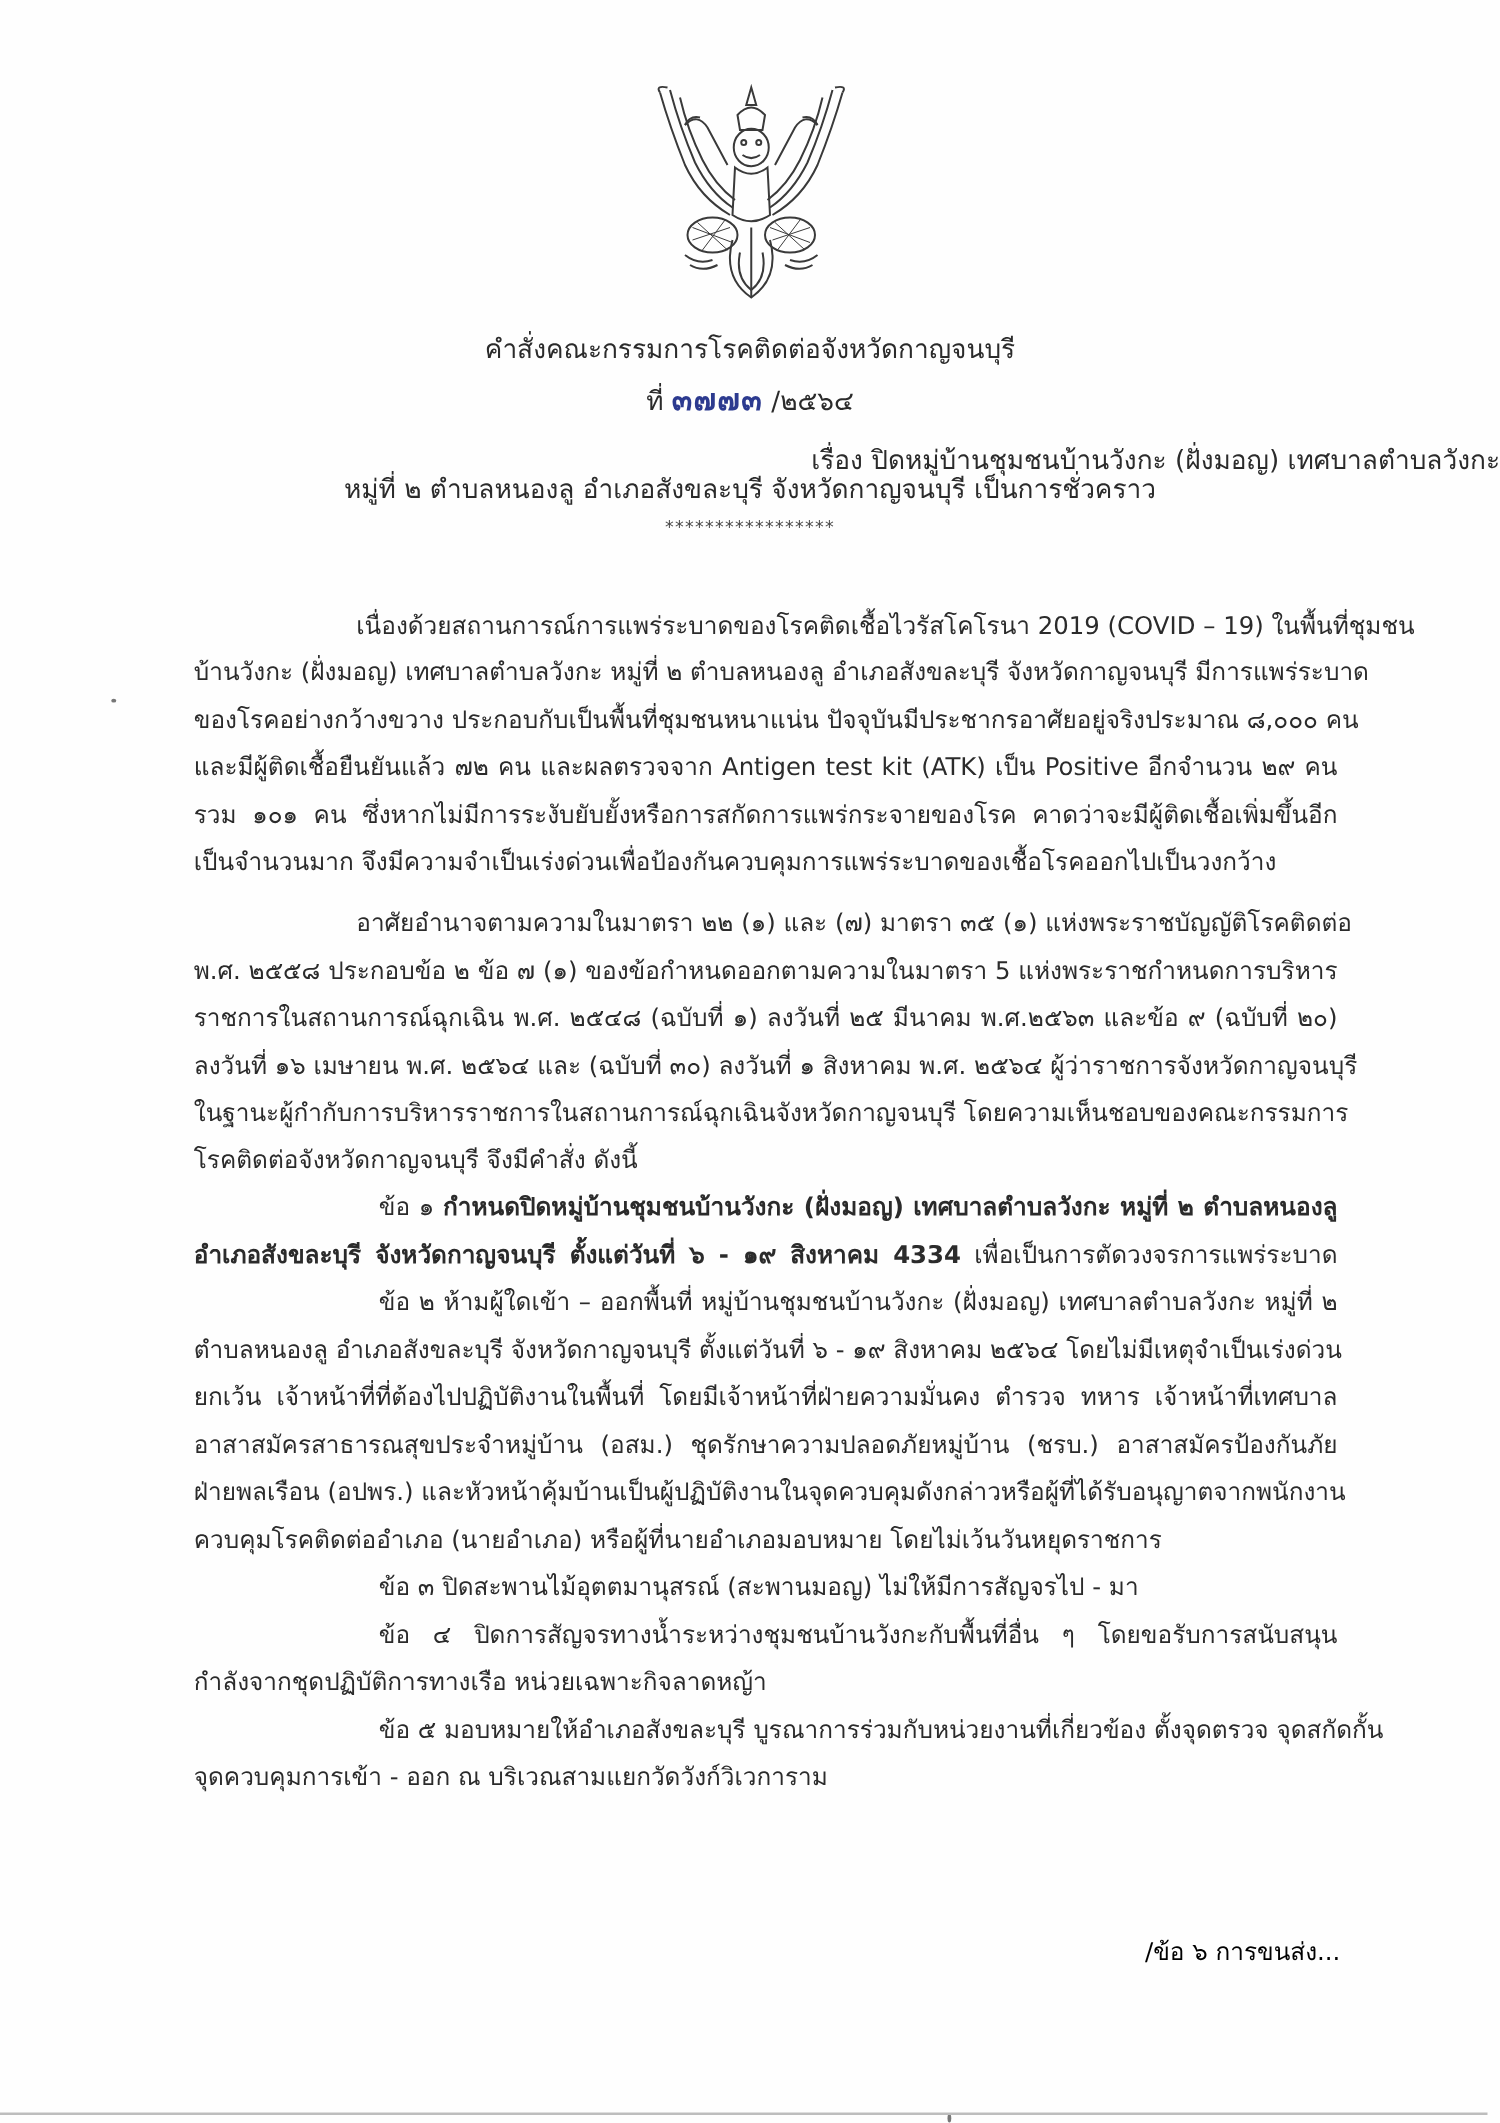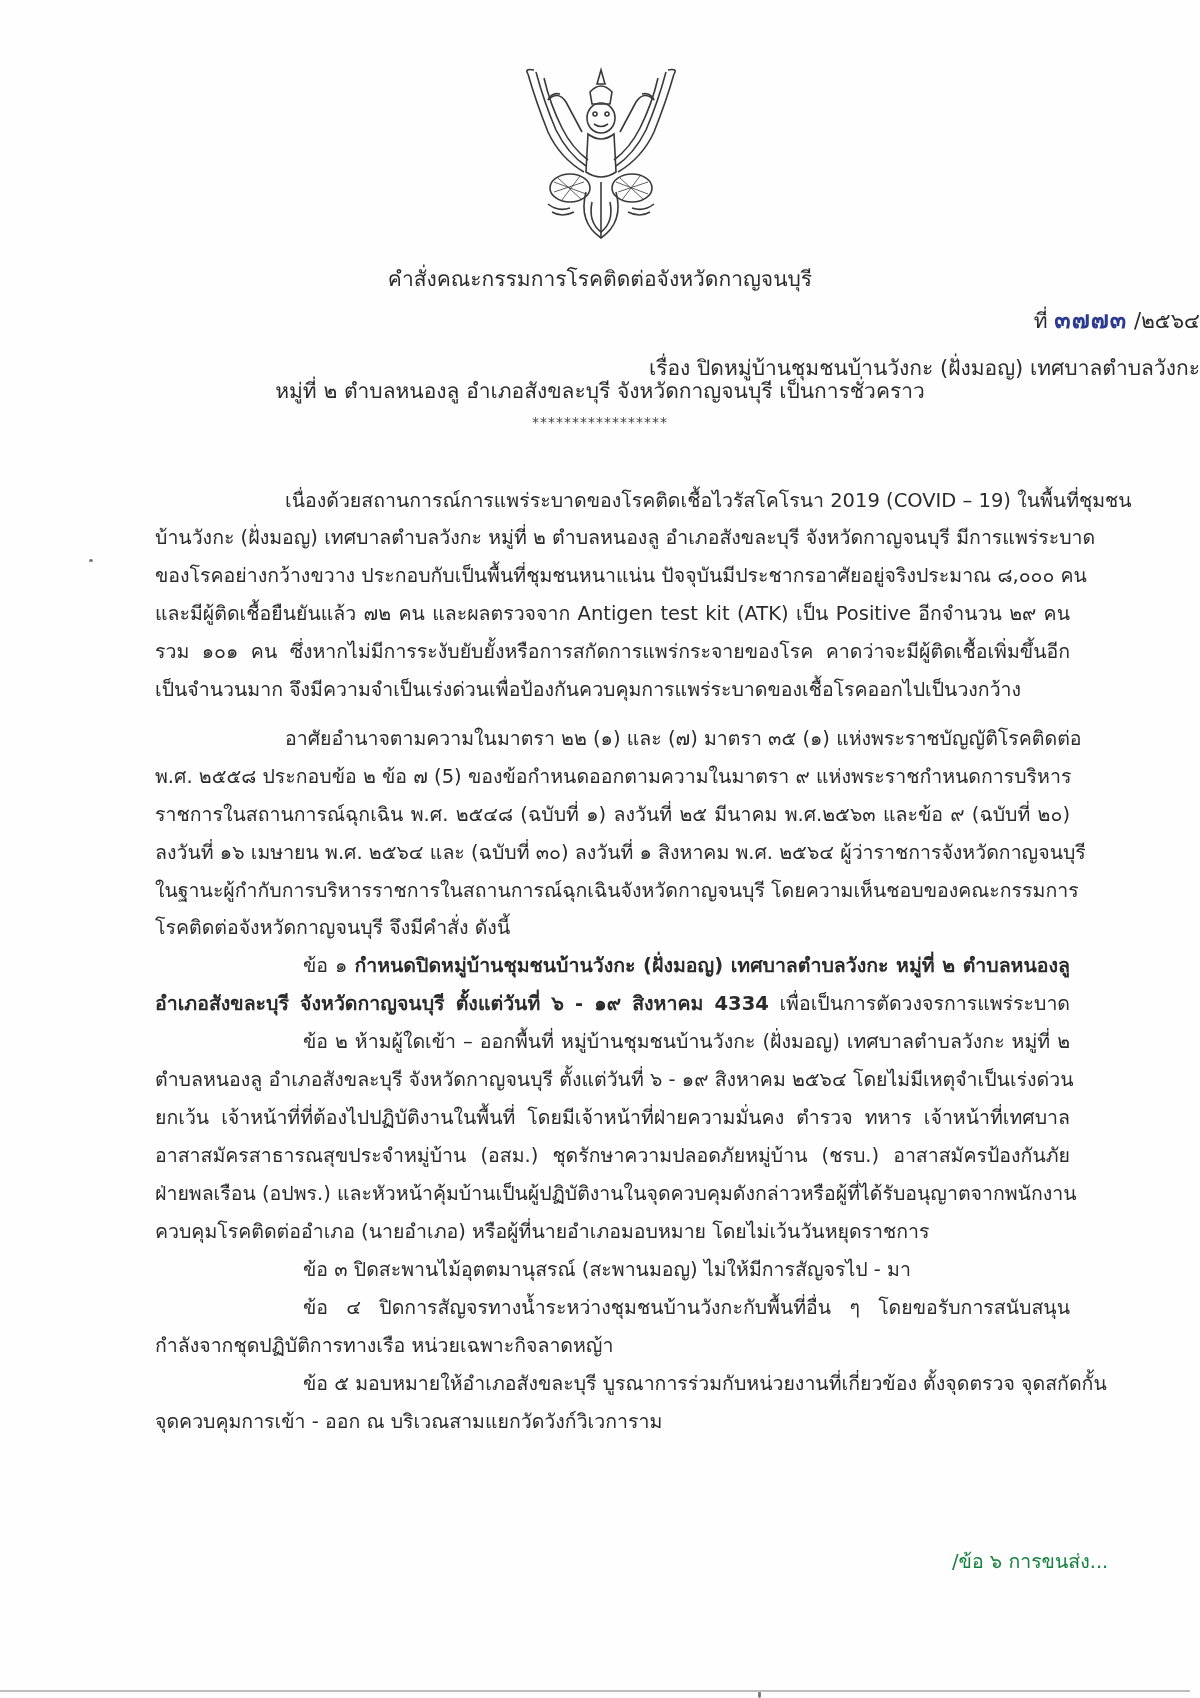--- a/index.html
+++ b/index.html
@@ -14,38 +14,38 @@
   .page {
     position: absolute; left: 0; top: 0; width: 1200px; height: 1698px;
     background: #fefefe;
     text-decoration: underline;
   }
   .garuda {
     position: absolute; left: 518px; top: 62px; width: 166px; height: 182px;
   }
   .header { position: absolute; left: 0; width: 1200px; text-align: center; font-size: 21px; color: #2b2b2b; }
   .h-title { top: 262px; }
-  .h-number { top: 300px; text-align: right; }
+  .h-number { top: 300px; }
   .h-number .num-hand { color: #2c3a8f; font-weight: bold; font-size: 24px; letter-spacing: 1px; }
   .h-subject1 { top: 351px; text-align: right; }
   .h-subject2 { top: 374px; }
   .h-stars { top: 414px; font-size: 14px; letter-spacing: 1px; color: #444; }
 
   .line {
     position: absolute; left: 155px; width: 915px;
     font-size: 19.5px; line-height: 1; white-space: nowrap;
     color: #2b2b2b;
     text-align: justify; text-align-last: justify; margin-top: 23px;
   }
   .line.last { text-align-last: left; }
   .line.indent { left: 285px; width: 785px; }
   .line.indent-h { left: 303px; width: 767px; }
   .bold { font-weight: bold; }
   .footer-next {
-    position: absolute; left: 916px; top: 1546px; font-size: 19.5px; color: #15803d; margin-left: 36px;
+    position: absolute; left: 916px; top: 1546px; font-size: 19.5px; color: #000000;
   }
   .speck { position: absolute; background: #777; border-radius: 50%; }
   .bottom-edge { position: absolute; left: 0; top: 1690px; width: 1190px; height: 2px; background: #bdbdbd; }
 </style>
 </head>
 <body>
 
 <div class="page">
 
   <svg class="garuda" viewBox="0 0 166 182" fill="none" stroke="#3a3a3a" stroke-width="1.6">
@@ -100,21 +100,21 @@
   <div class="header h-stars">*****************</div>
 
   <div class="line indent" style="top:468px">เนื่องด้วยสถานการณ์การแพร่ระบาดของโรคติดเชื้อไวรัสโคโรนา 2019 (COVID  –  19) ในพื้นที่ชุมชน</div>
   <div class="line" style="top:505px">บ้านวังกะ (ฝั่งมอญ) เทศบาลตำบลวังกะ หมู่ที่ ๒ ตำบลหนองลู อำเภอสังขละบุรี จังหวัดกาญจนบุรี มีการแพร่ระบาด</div>
   <div class="line" style="top:543px">ของโรคอย่างกว้างขวาง ประกอบกับเป็นพื้นที่ชุมชนหนาแน่น ปัจจุบันมีประชากรอาศัยอยู่จริงประมาณ ๘,๐๐๐ คน</div>
   <div class="line" style="top:581px">และมีผู้ติดเชื้อยืนยันแล้ว ๗๒ คน และผลตรวจจาก Antigen test kit (ATK) เป็น Positive อีกจำนวน ๒๙ คน</div>
   <div class="line" style="top:619px">รวม ๑๐๑ คน ซึ่งหากไม่มีการระงับยับยั้งหรือการสกัดการแพร่กระจายของโรค คาดว่าจะมีผู้ติดเชื้อเพิ่มขึ้นอีก</div>
   <div class="line last" style="top:657px">เป็นจำนวนมาก จึงมีความจำเป็นเร่งด่วนเพื่อป้องกันควบคุมการแพร่ระบาดของเชื้อโรคออกไปเป็นวงกว้าง</div>
 
   <div class="line indent" style="top:706px">อาศัยอำนาจตามความในมาตรา ๒๒ (๑) และ (๗) มาตรา ๓๕ (๑) แห่งพระราชบัญญัติโรคติดต่อ</div>
-  <div class="line" style="top:744px">พ.ศ. ๒๕๕๘ ประกอบข้อ ๒ ข้อ ๗ (5) ของข้อกำหนดออกตามความในมาตรา ๙ แห่งพระราชกำหนดการบริหาร</div>
+  <div class="line" style="top:744px">พ.ศ. ๒๕๕๘ ประกอบข้อ ๒ ข้อ ๗ (๑) ของข้อกำหนดออกตามความในมาตรา 5 แห่งพระราชกำหนดการบริหาร</div>
   <div class="line" style="top:782px">ราชการในสถานการณ์ฉุกเฉิน พ.ศ. ๒๕๔๘ (ฉบับที่ ๑) ลงวันที่ ๒๕ มีนาคม พ.ศ.๒๕๖๓ และข้อ ๙ (ฉบับที่ ๒๐)</div>
   <div class="line" style="top:820px">ลงวันที่ ๑๖ เมษายน พ.ศ. ๒๕๖๔ และ (ฉบับที่ ๓๐) ลงวันที่ ๑ สิงหาคม พ.ศ. ๒๕๖๔ ผู้ว่าราชการจังหวัดกาญจนบุรี</div>
   <div class="line" style="top:858px">ในฐานะผู้กำกับการบริหารราชการในสถานการณ์ฉุกเฉินจังหวัดกาญจนบุรี โดยความเห็นชอบของคณะกรรมการ</div>
   <div class="line last" style="top:895px">โรคติดต่อจังหวัดกาญจนบุรี จึงมีคำสั่ง ดังนี้</div>
 
   <div class="line indent-h" style="top:933px">
     <span>ข้อ ๑</span>
     <span class="bold">กำหนดปิดหมู่บ้านชุมชนบ้านวังกะ (ฝั่งมอญ) เทศบาลตำบลวังกะ หมู่ที่ ๒ ตำบลหนองลู</span>
   </div>
   <div class="line" style="top:971px">

